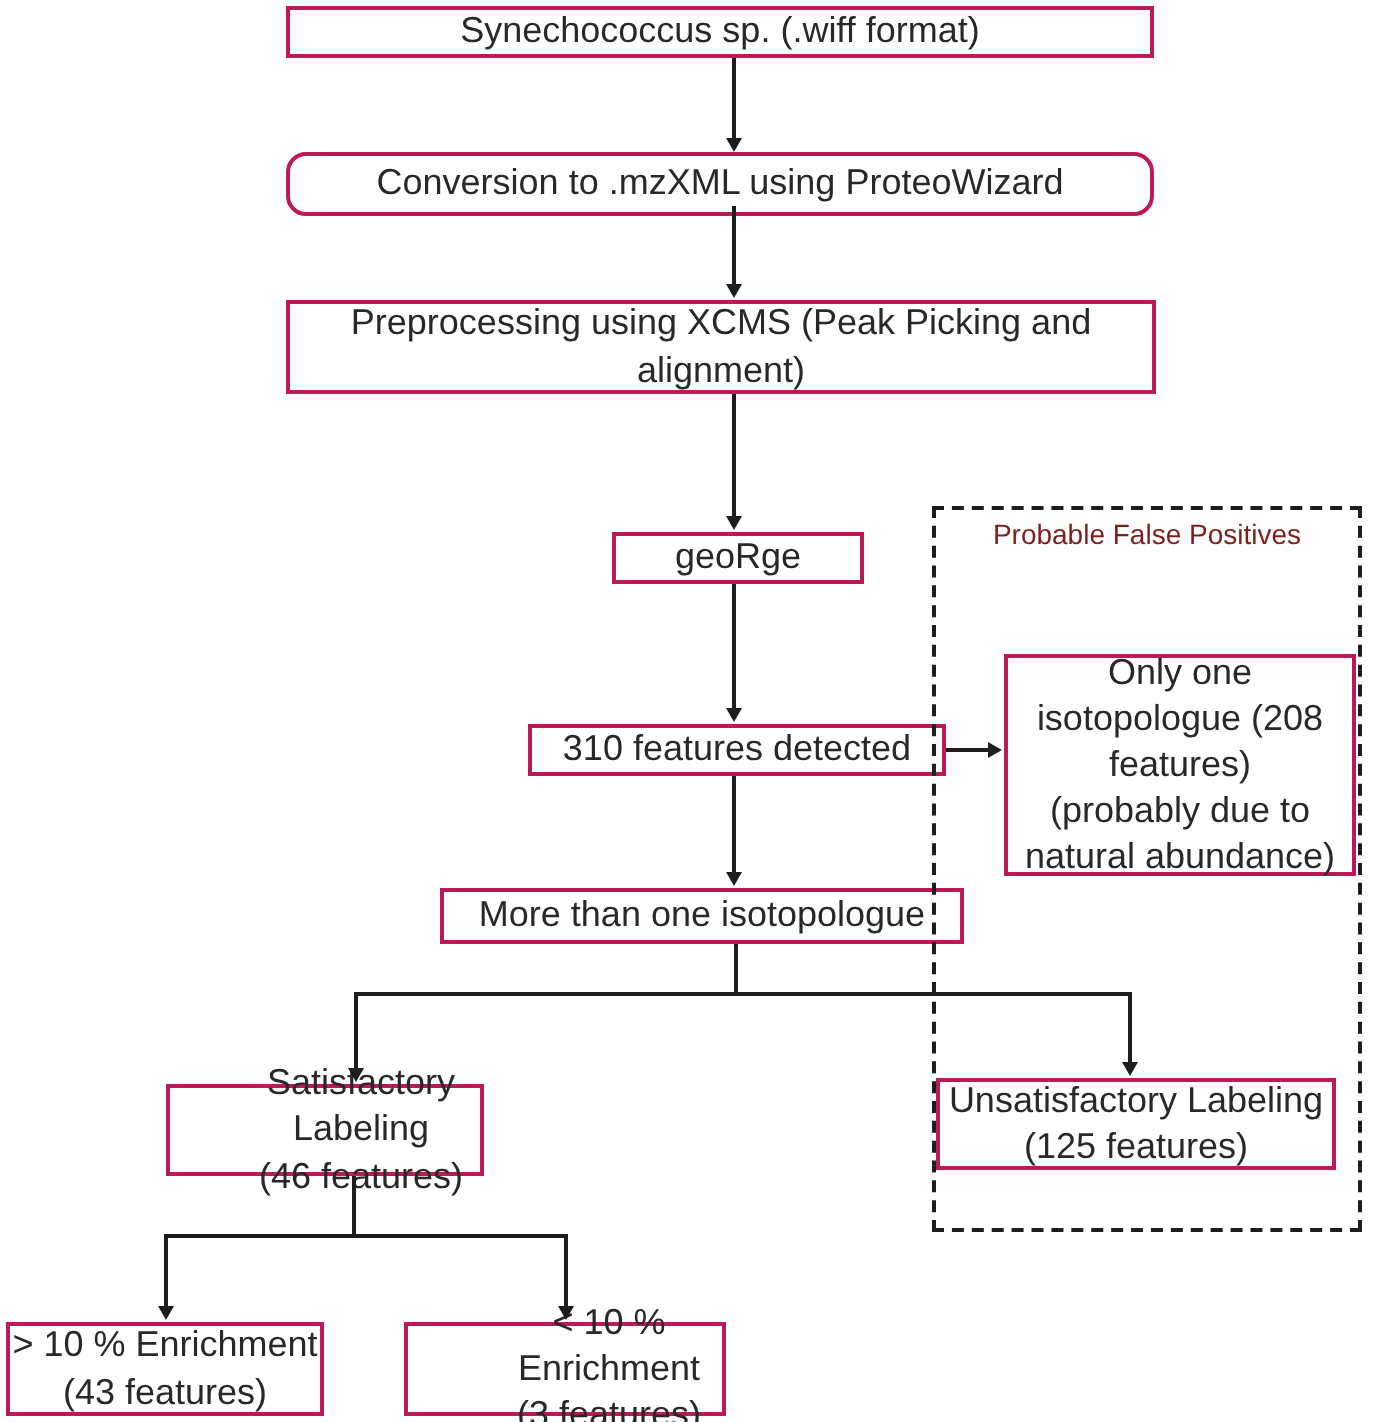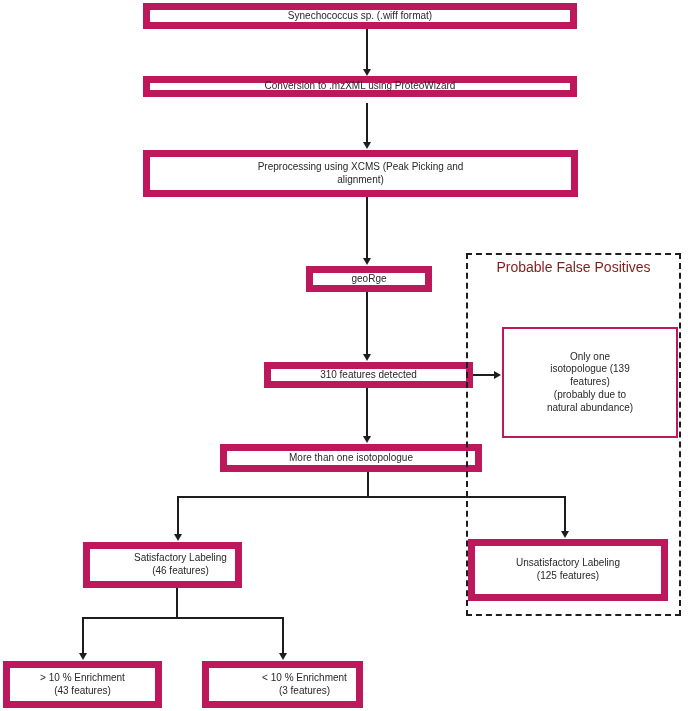--- a/index.html
+++ b/index.html
@@ -7,38 +7,38 @@
     position:relative;
     width:688px;height:711px;
     background:#ffffff;
     font-family:"Liberation Sans", sans-serif;
     overflow:hidden;
   }
   .box{
     position:absolute;
     box-sizing:border-box;
     background:#ffffff;
-    border:7px solid #be185d;
+    border:2px solid #be185d;
     display:flex;align-items:center;justify-content:center;
     text-align:center;
     color:#282828;
-    font-size:10px;line-height:1.28;
+    font-size:18px;line-height:1.28;
     white-space:pre-line;
     z-index:2;
   }
   
   #n-synechococcus{left:143px;top:3px;width:434px;height:26px;}
-  #n-conversion{left:143px;top:76px;width:434px;height:21px;}
+  #n-conversion{left:143px;top:76px;width:434px;height:32px;border-radius:10px;}
   #n-preprocessing{left:143px;top:150px;width:435px;height:47px;text-align:center;}
   #n-george{left:306px;top:266px;width:126px;height:26px;}
   #n-features{left:264px;top:362px;width:209px;height:26px;}
   #n-morethanone{left:220px;top:444px;width:262px;height:28px;text-align:center;}
   #n-onlyone{left:502px;top:327px;width:176px;height:111px;border-width:2px;}
   #n-satisfactory{left:83px;top:542px;width:159px;height:46px;padding-left:36px;}
-  #n-unsatisfactory{left:468px;top:539px;width:200px;height:62px;}
+  #n-unsatisfactory{left:468px;top:539px;width:200px;height:46px;}
   #n-gt10{left:3px;top:661px;width:159px;height:47px;}
   #n-lt10{left:202px;top:661px;width:161px;height:47px;padding-left:44px;}
 
   .dashed-region{
     position:absolute;
     left:466px;top:253px;width:215px;height:363px;
     box-sizing:border-box;
     border:2px dashed #1d1d1d;
     background:transparent;
     z-index:6;
@@ -83,21 +83,21 @@
 <div class="canvas">
 
   <div class="box" id="n-synechococcus">Synechococcus sp. (.wiff format)</div>
   <div class="box" id="n-conversion">Conversion to .mzXML using ProteoWizard</div>
   <div class="box" id="n-preprocessing">Preprocessing using XCMS (Peak Picking and
 alignment)</div>
   <div class="box" id="n-george">geoRge</div>
   <div class="box" id="n-features">310 features detected</div>
   <div class="box" id="n-morethanone">More than one  isotopologue</div>
   <div class="box" id="n-onlyone">Only one
-isotopologue (139
+isotopologue (208
 features)
 (probably due to
 natural abundance)</div>
   <div class="box" id="n-satisfactory">Satisfactory Labeling
 (46 features)</div>
   <div class="box" id="n-unsatisfactory">Unsatisfactory Labeling
 (125 features)</div>
   <div class="box" id="n-gt10">&gt; 10 % Enrichment
 (43 features)</div>
   <div class="box" id="n-lt10">&lt; 10 % Enrichment

